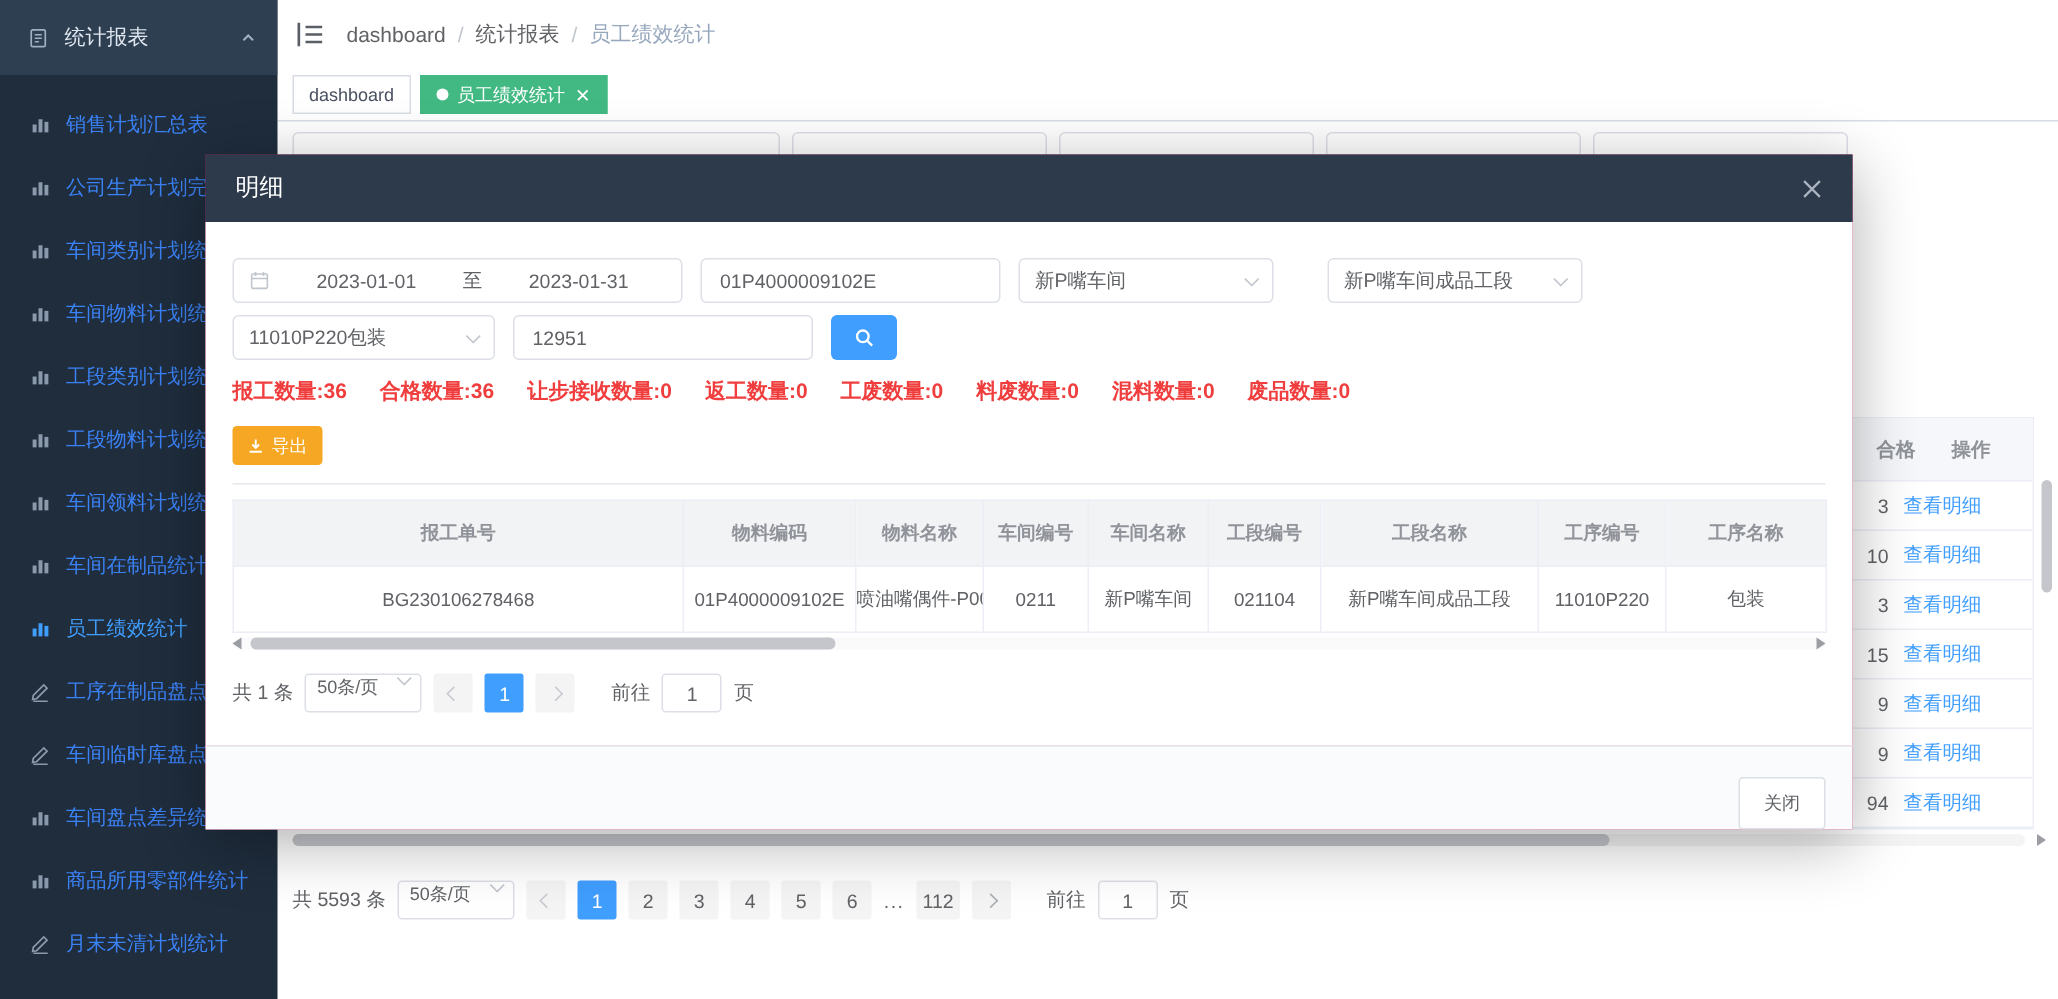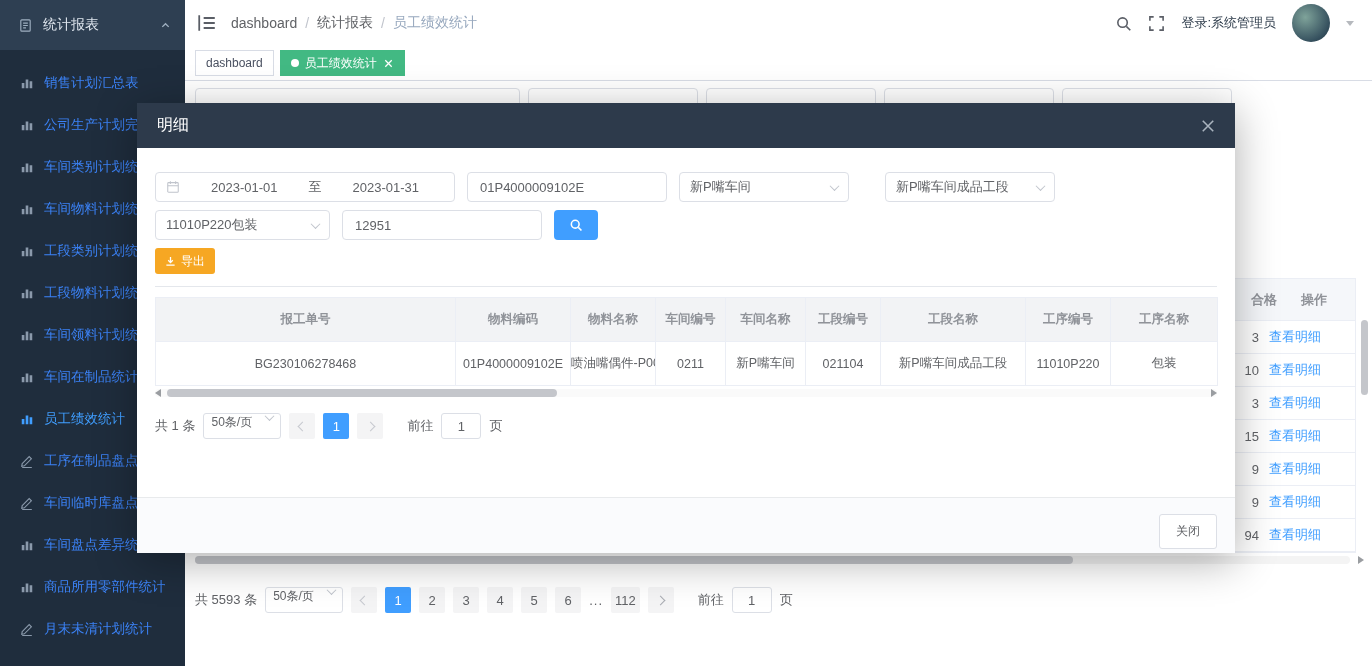--- a/index.html
+++ b/index.html
@@ -91,21 +91,21 @@
 .m-table{width:100%;border-collapse:collapse;table-layout:fixed;font-size:12.5px}
 .m-table th{height:44px;background:#f2f3f5;color:#909399;font-weight:bold;border:1px solid #ebeef5;text-align:center;white-space:nowrap;overflow:hidden}
 .m-table td{height:44px;color:#606266;border:1px solid #ebeef5;text-align:center;white-space:nowrap;overflow:hidden}
 
 .m-hscroll{height:8px;margin-top:3px;position:relative;background:#fafafa;border-radius:4px}
 .m-hscroll .thumb{position:absolute;left:12px;top:0;width:390px;height:8px;background:#c4c6cb;border-radius:4px}
 .m-arrow-l{position:absolute;left:0;top:0;width:0;height:0;border-right:6px solid #9a9da1;border-top:4px solid transparent;border-bottom:4px solid transparent}
 .m-arrow-r{position:absolute;right:0;top:0;width:0;height:0;border-left:6px solid #9a9da1;border-top:4px solid transparent;border-bottom:4px solid transparent}
 
 .m-pagination{margin-top:16px}
-.modal-footer{flex:none;height:56px;background:#fafbfd;border-top:1px solid #e8eaec;display:flex;align-items:flex-start;justify-content:flex-end;padding:16px 18px}
+.modal-footer{flex:none;height:56px;background:#fafbfd;border-top:1px solid #e8eaec;display:flex;align-items:flex-end;justify-content:flex-end;padding:0 18px}
 .close-btn{padding:8px 16px;background:#fff;border:1px solid #dcdfe6;border-radius:3px;font-size:12px;color:#606266;cursor:pointer;font-family:inherit}
 </style>
 </head>
 <body>
 
 <div class="app">
 
   <aside class="sidebar">
     <div class="side-header">
       <svg class="ic" viewBox="0 0 16 16" fill="none" stroke="currentColor" stroke-width="1.2">
@@ -238,32 +238,20 @@
       <svg class="hamburger" viewBox="0 0 18 18" fill="none" stroke="currentColor" stroke-width="1.6">
           <path d="M2 2v14M6 4.5h10M6 9h10M6 13.5h10"></path>
         </svg>
       <nav class="breadcrumb">
         <span class="bc-link">dashboard</span>
         <span class="bc-sep">/</span>
         <span class="bc-link">统计报表</span>
         <span class="bc-sep">/</span>
         <span class="bc-current">员工绩效统计</span>
       </nav>
-      <div class="nav-right">
-        <svg class="nav-icon" viewBox="0 0 18 18" fill="none" stroke="currentColor" stroke-width="1.7">
-            <circle cx="8" cy="8" r="5"></circle>
-            <path d="M12 12l4.2 4.2"></path>
-          </svg>
-        <svg class="nav-icon" viewBox="0 0 18 18" fill="none" stroke="currentColor" stroke-width="1.7">
-            <path d="M2 6V2h4M12 2h4v4M16 12v4h-4M6 16H2v-4"></path>
-          </svg>
-        <span class="login-label">登录:系统管理员</span>
-        <div class="avatar"></div>
-        <span class="caret-down"></span>
-      </div>
     </header>
 
     <div class="tabbar">
       <span class="tab">
           <span>dashboard</span>
         </span>
       <span class="tab active">
         <span class="tab-dot"></span>
         <span>员工绩效统计</span>
         <svg class="tab-close" viewBox="0 0 12 12" fill="none" stroke="currentColor" stroke-width="1.4">
@@ -391,20 +379,30 @@
         </div>
         <input class="text-inp" value="12951" style="">
         <button class="search-btn">
           <svg viewBox="0 0 18 18" fill="none" stroke="currentColor" stroke-width="2">
               <circle cx="8" cy="8" r="5"></circle>
               <path d="M12 12l4 4"></path>
             </svg>
         </button>
       </div>
 
+      <div class="stats">
+        <span>报工数量:36</span>
+        <span>合格数量:36</span>
+        <span>让步接收数量:0</span>
+        <span>返工数量:0</span>
+        <span>工废数量:0</span>
+        <span>料废数量:0</span>
+        <span>混料数量:0</span>
+        <span>废品数量:0</span>
+      </div>
 
       <button class="export-btn">
         <svg viewBox="0 0 12 12" fill="none" stroke="#fff" stroke-width="1.4">
             <path d="M6 1v6M3.5 4.7L6 7.2l2.5-2.5M1.5 10h9"></path>
           </svg>
         <span>导出</span>
       </button>
 
       <div class="divider"></div>
 

